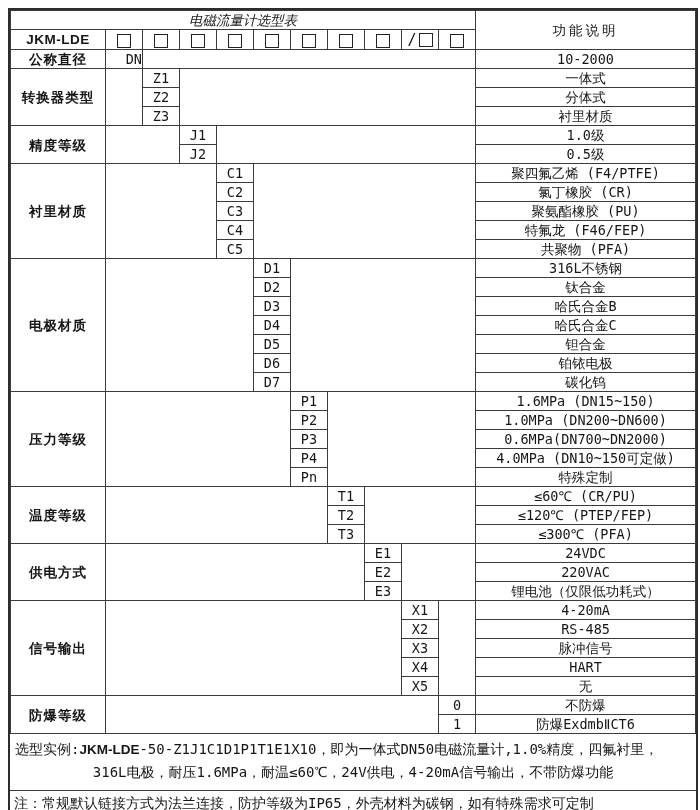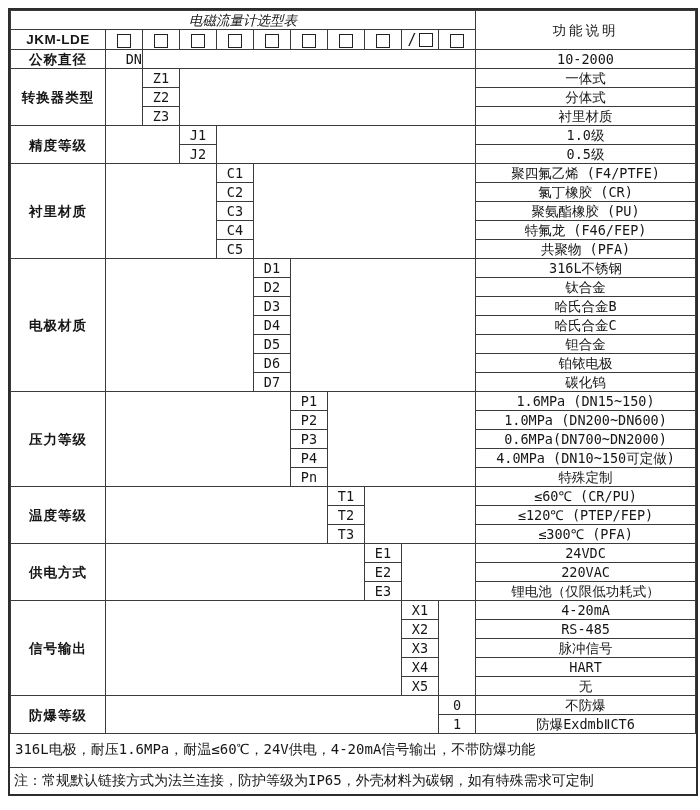--- a/index.html
+++ b/index.html
@@ -33,21 +33,21 @@
   td.cat-cell{font-size:14.5px;letter-spacing:1px;font-weight:bold;}
   td.code-cell{font-size:13.5px;}
   td.code-cell.left{text-align:right;padding-left:3px;}
   td.desc-cell{font-size:13.5px;}
   .example{
     border-top:0;padding:4px 5px 6px 5px;font-size:14px;line-height:23px;
   }
   .example .model-text{
     font-family:"Liberation Sans",sans-serif;font-weight:bold;font-size:13.5px;
   }
-  .ex-line2{}
+  .ex-line2{text-align:center;}
   .note{
     border-top:1px solid #3b3b3b;padding:2px 4px 3px 4px;
     font-size:14px;line-height:21px;white-space:nowrap;
   }
 </style>
 </head>
 <body>
 
 <div class="frame">
   <table class="sel">
@@ -252,17 +252,18 @@
           <td class="desc-cell">不防爆</td>
         </tr>
         <tr>
           <td class="code-cell">1</td>
           <td class="desc-cell">防爆ExdmbⅡCT6</td>
         </tr>
       </tbody>
   </table>
 
   <div class="example">
+    <div class="ex-line1"><span>选型实例:</span><span class="model-text">JKM-LDE</span><span>-50-Z1J1C1D1P1T1E1X10，即为一体式DN50电磁流量计,1.0%精度，四氟衬里，</span></div>
     <div class="ex-line2">316L电极，耐压1.6MPa，耐温≤60℃，24V供电，4-20mA信号输出，不带防爆功能</div>
   </div>
 
   <div class="note">注：常规默认链接方式为法兰连接，防护等级为IP65，外壳材料为碳钢，如有特殊需求可定制</div>
 </div>
 
 </body></html>

